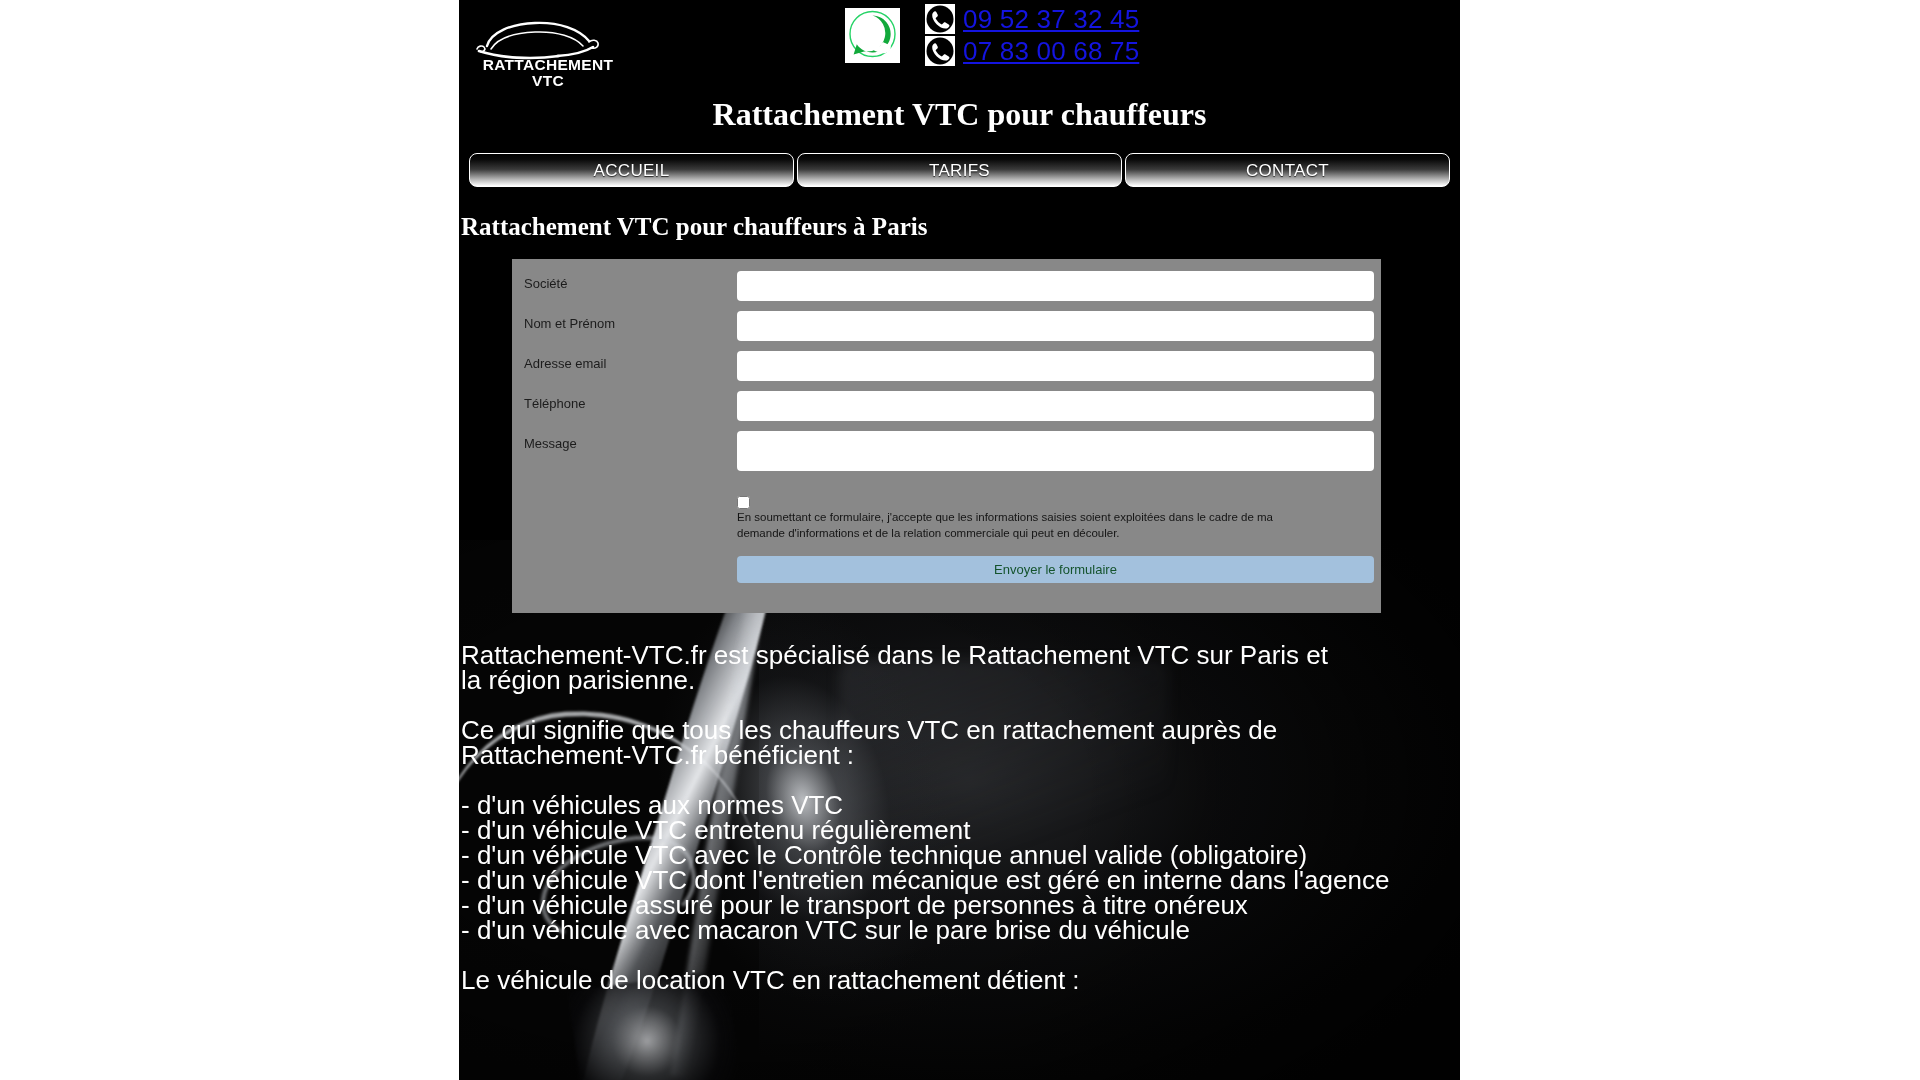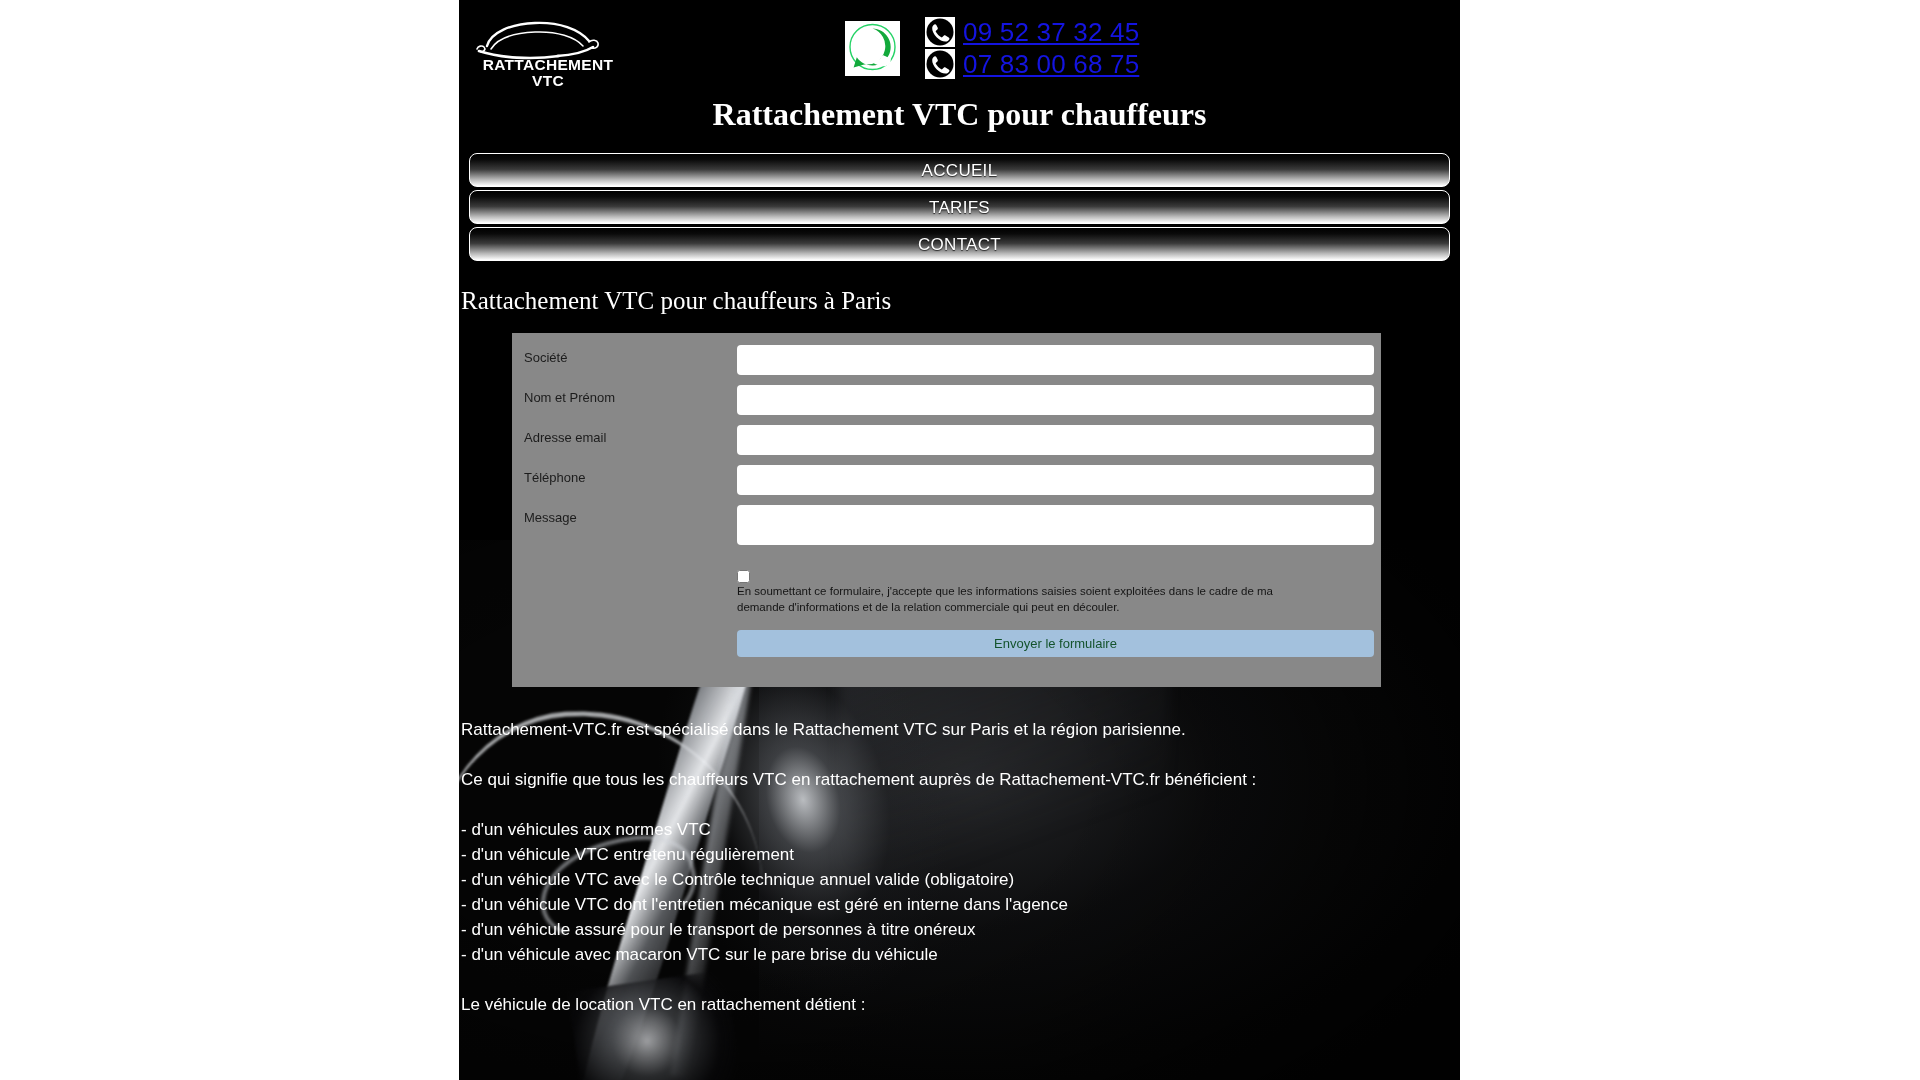--- a/index.html
+++ b/index.html
@@ -118,21 +118,21 @@
     left: 2px;
     top: 8px;
     width: 174px;
     height: 80px;
   }
   #logo svg { display: block; }
 
   #contact-block {
     position: absolute;
     left: 386px;
-    top: 16px;
+    top: 3px;
     width: 620px;
     height: 80px;
   }
   #whatsapp-icon {
     position: absolute;
     left: 0;
     top: 5px;
     width: 55px;
     height: 55px;
     background: #ffffff;
@@ -179,21 +179,20 @@
   }
 
   
   #nav {
     position: relative;
     z-index: 3;
     margin-top: 21px;
     padding: 0 10px;
     display: flex;
     gap: 3px;
-    flex-direction: column;
   }
   .nav-btn {
     flex: 1 1 0;
     height: 34px;
     line-height: 34px;
     text-align: center;
     color: #ffffff;
     font-family: "Liberation Sans", sans-serif;
     font-size: 17px;
     letter-spacing: 0.3px;
@@ -206,21 +205,21 @@
   }
 
   
   #page-heading {
     position: relative;
     z-index: 3;
     margin: 0;
     padding: 26px 7px 0 2px;
     color: #ffffff;
     font-family: "Liberation Serif", serif;
-    font-weight: normal;
+    font-weight: bold;
     font-size: 25px;
     line-height: 28px;
   }
 
   
   #form-panel {
     position: relative;
     z-index: 3;
     margin: 18px 0 0 53px;
     width: 869px;
@@ -306,21 +305,21 @@
   }
 
   
   #body-copy {
     position: relative;
     z-index: 3;
     margin: 30px 0 0 2px;
     width: 890px;
     color: #ffffff;
     font-family: "Liberation Sans", sans-serif;
-    font-size: 17px;
+    font-size: 26px;
     line-height: 25px;
   }
   #body-copy p { margin: 0 0 25px 0; }
   #body-copy .list-block { margin: 0 0 25px 0; }
   #body-copy .list-block div { white-space: nowrap; }
 </style>
 </head>
 <body>
 
 <div id="page">

